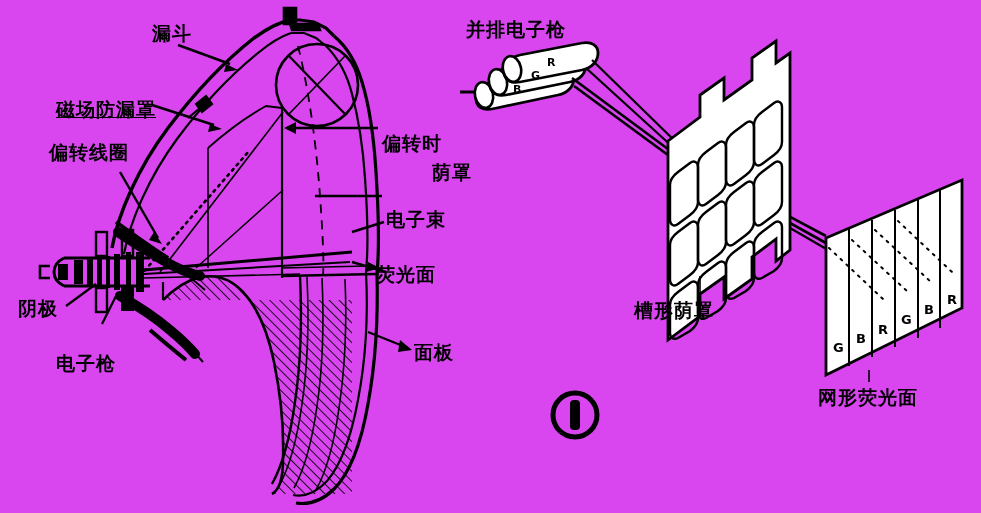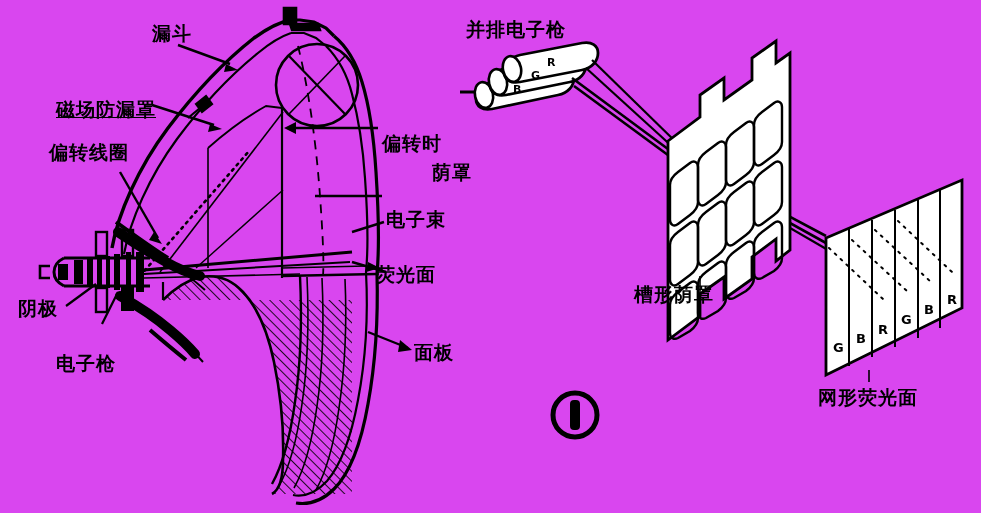--- a/index.html
+++ b/index.html
@@ -328,21 +328,21 @@
   <div class="lbl" style="left:376px; top:265px;">荧光面</div>
 
   <div class="lbl" style="left:18px; top:299px;">阴极</div>
 
   <div class="lbl" style="left:56px; top:338px;margin-top:16px;">电子枪</div>
 
   <div class="lbl" style="left:414px; top:345px;font-family:Liberation Mono, monospace;">面板</div>
 
   <div class="lbl" style="left:466px; top:20px;">并排电子枪</div>
 
-  <div class="lbl" style="left:634px; top:285px;">槽形荫罩</div>
+  <div class="lbl" style="left:634px; top:301px;">槽形荫罩</div>
 
   <div class="lbl" style="left:818px; top:388px;">网形荧光面</div>
 
   <div class="gun-lbl" style="left:513px; top:84px;">B</div>
   <div class="gun-lbl" style="left:531px; top:70px;">G</div>
   <div class="gun-lbl" style="left:547px; top:57px;">R</div>
 
   <div class="rgb-lbl" style="left:833px; top:341px;">G</div>
   <div class="rgb-lbl" style="left:856px; top:332px;">B</div>
   <div class="rgb-lbl" style="left:878px; top:323px;">R</div>

